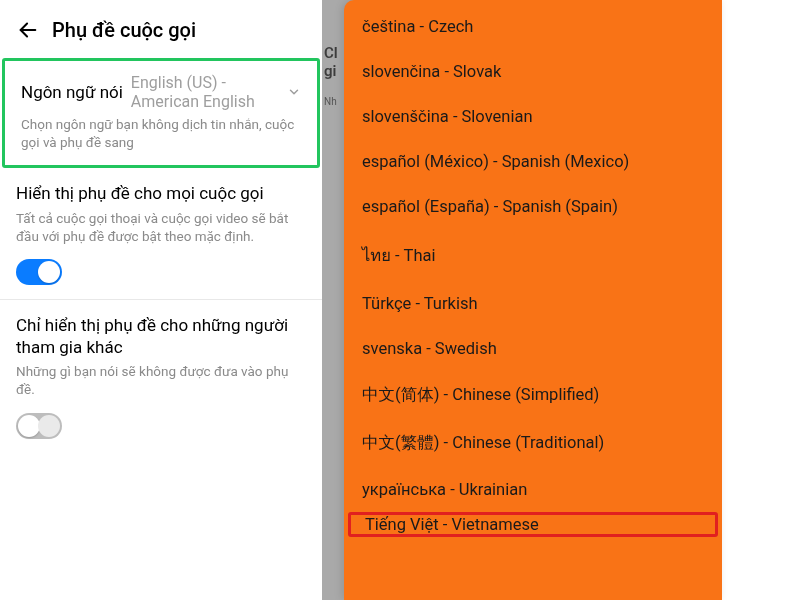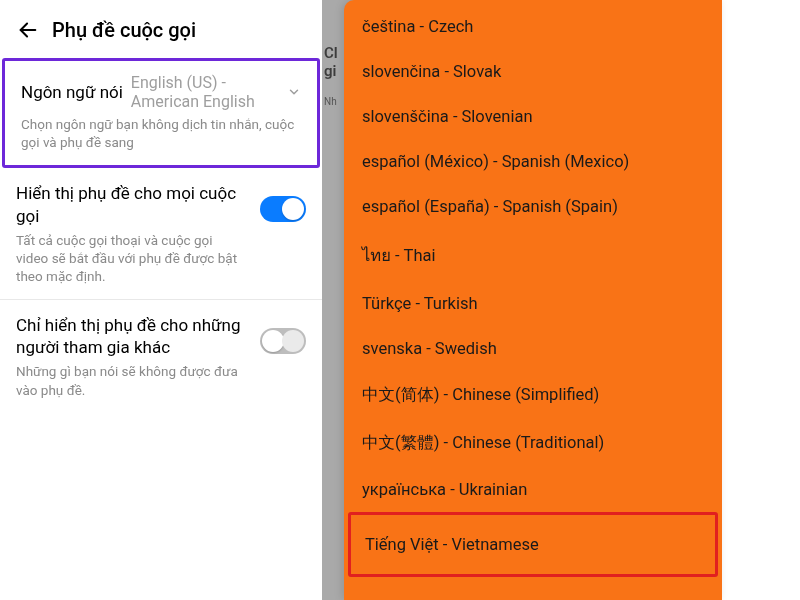--- a/index.html
+++ b/index.html
@@ -31,21 +31,21 @@
     font-weight: 500;
     color: #000;
     margin-left: 8px;
   }
 
   .setting-row {
     padding: 12px 16px 14px 16px;
     border-bottom: 1px solid #e8e8e8;
   }
   .setting-row.highlight {
-    border: 3px solid #6d28d9;
+    border: 3px solid #22c55e;
     border-radius: 3px;
     margin: 0 2px;
   }
   .row-top {
     display: flex;
     justify-content: space-between;
     align-items: center;
     margin-bottom: 4px;
   }
   .row-label {
@@ -70,20 +70,21 @@
   .chev {
     margin-left: 4px;
     display: inline-flex;
   }
 
   .toggle-row {
     display: flex;
     align-items: flex-start;
     padding: 14px 16px;
     border-bottom: 1px solid #e8e8e8;
+    flex-direction: column;
   }
   .toggle-text { flex: 1; padding-right: 12px; }
   .toggle-title {
     font-size: 17px;
     color: #000;
     margin-bottom: 4px;
     line-height: 1.3;
   }
   .toggle-desc {
     font-size: 13.5px;
@@ -157,21 +158,21 @@
   .lang-item {
     padding: 13px 18px;
     font-size: 16.5px;
     color: #1a1a1a;
     cursor: pointer;
   }
   .lang-item.highlight {
     border: 3px solid #e1201f;
     border-radius: 3px;
     margin: 0 4px;
-    padding: 20px 14px;
+    padding: 0 14px;
   }
   .right-toggle-dot{
     position:absolute;
     right:2px;
     top:16px;
     width:16px;height:10px;
     background:#5a5a5a;
     border-radius:6px;
   }
 </style>

